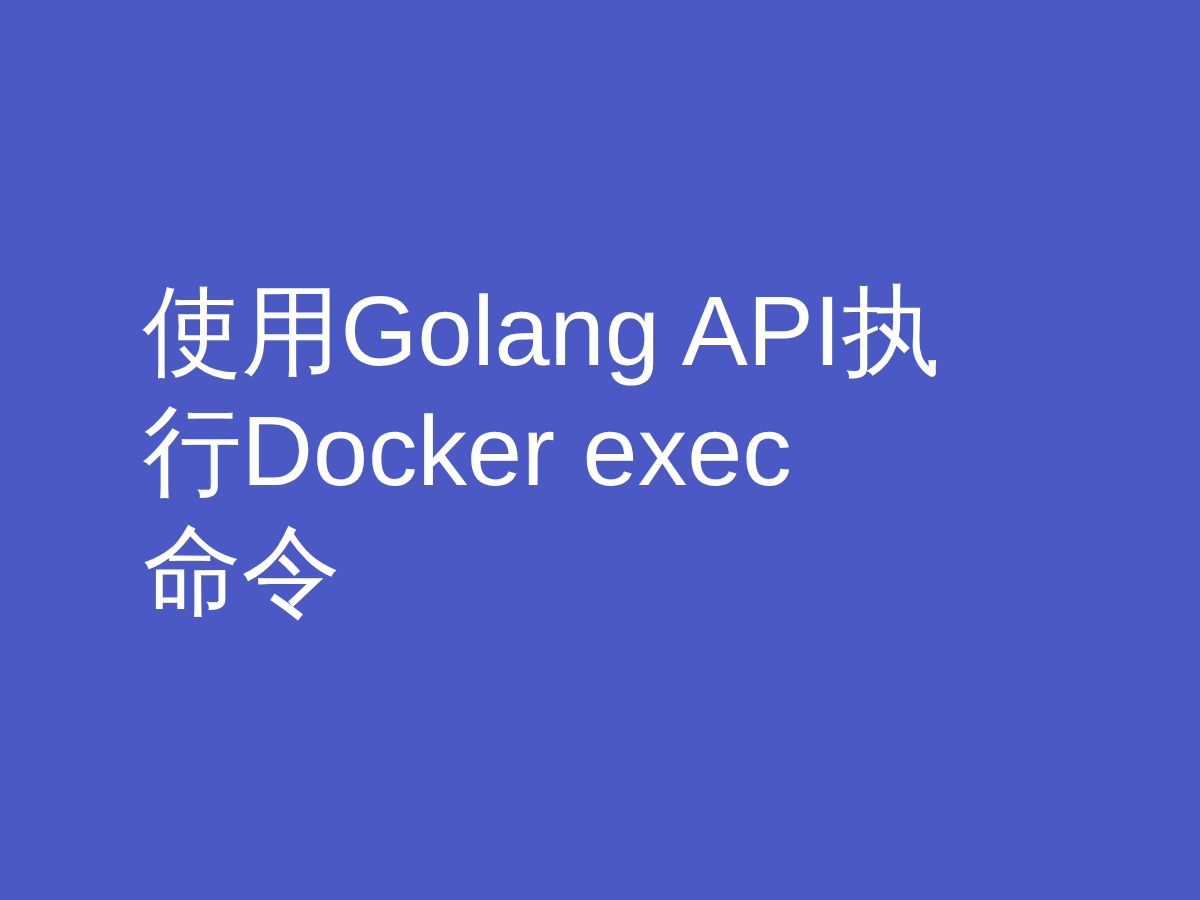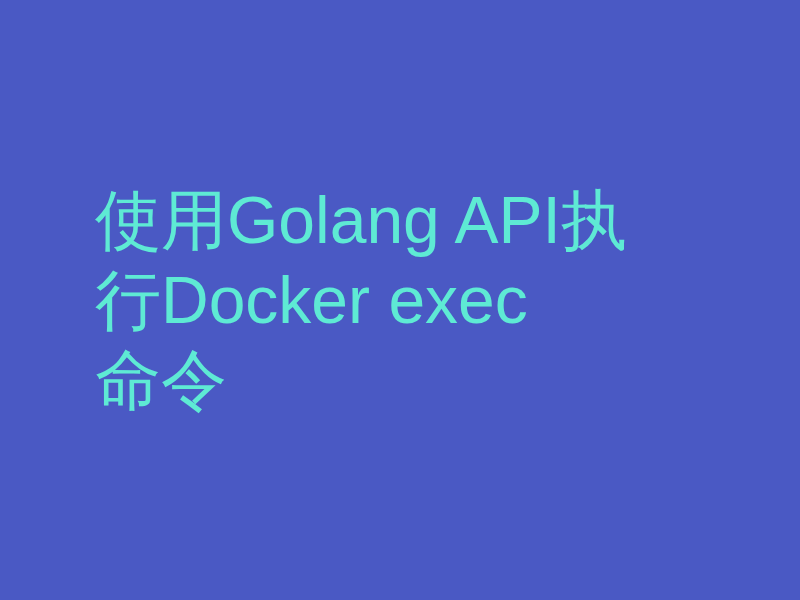--- a/index.html
+++ b/index.html
@@ -19,21 +19,21 @@
     height: 600px;
     background: #4a59c4;
     display: flex;
     flex-direction: column;
     justify-content: center;
     align-items: flex-start;
     padding-left: 95px;
     padding-right: 95px;
   }
   .title-text {
-    color: #5eead4;
+    color: #ffffff;
     font-size: 66px;
     line-height: 80px;
     font-weight: 400;
     letter-spacing: 0px;
     text-align: left;
     white-space: pre-line;
     word-break: break-word;
     margin: 0;
     max-width: 540px;
     -webkit-font-smoothing: antialiased;

